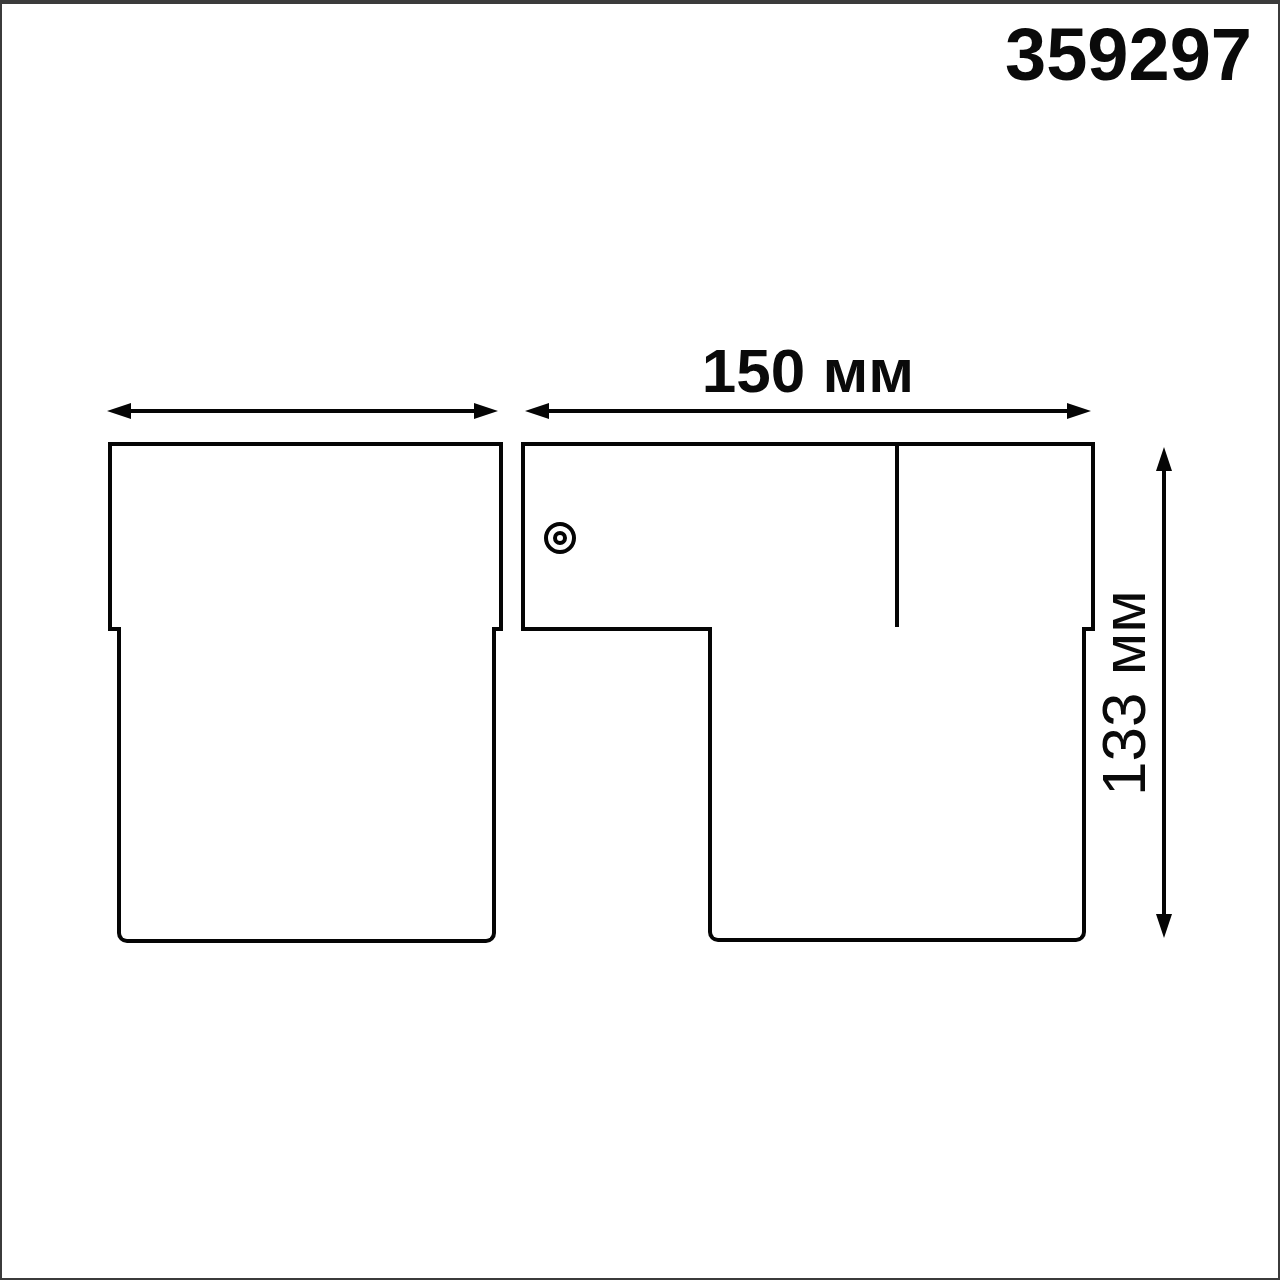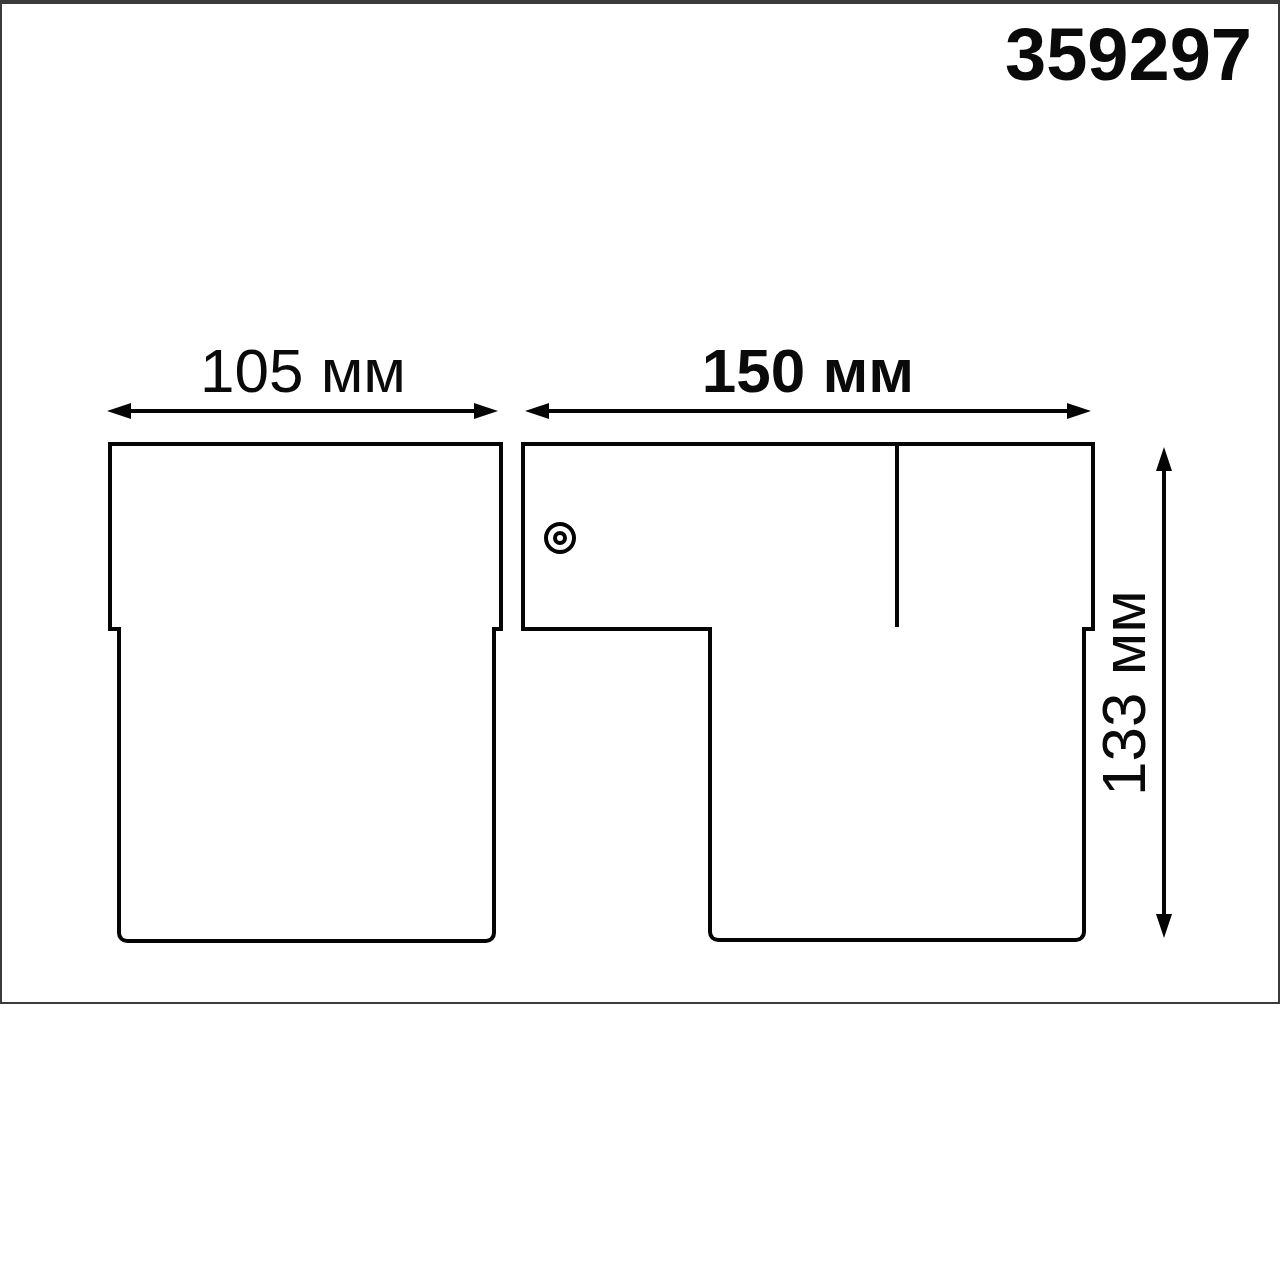--- a/index.html
+++ b/index.html
@@ -1,19 +1,19 @@
 <!DOCTYPE html>
 <html><head>
 <meta charset="utf-8">
 <style>
   html, body { margin: 0; padding: 0; background: #ffffff; }
   .canvas {
     position: relative;
     width: 1280px;
-    height: 1004px;
+    height: 1280px;
     background: #ffffff;
     box-sizing: border-box;
     border: 2px solid #3b3b3b;
     border-top-width: 4px;
     overflow: hidden;
     font-family: "Liberation Sans", sans-serif;
     color: #000;
   }
   .product-code {
     position: absolute;
@@ -107,17 +107,16 @@
       <polygon points="523,407 547,399 547,415" stroke="none"></polygon>
       <polygon points="1089,407 1065,399 1065,415" stroke="none"></polygon>
     </g>
     <g stroke="#050505" fill="#050505">
       <line x1="1162" y1="464" x2="1162" y2="913" stroke-width="4"></line>
       <polygon points="1162,443 1154,467 1170,467" stroke="none"></polygon>
       <polygon points="1162,934 1154,910 1170,910" stroke="none"></polygon>
     </g>
   </svg>
 
-  <div class="dim-label dim-label-105">105 мм</div>
   <div class="dim-label dim-label-150">150 мм</div>
   <div class="dim-label dim-label-133">133 мм</div>
 
 </div>
 
 </body></html>

